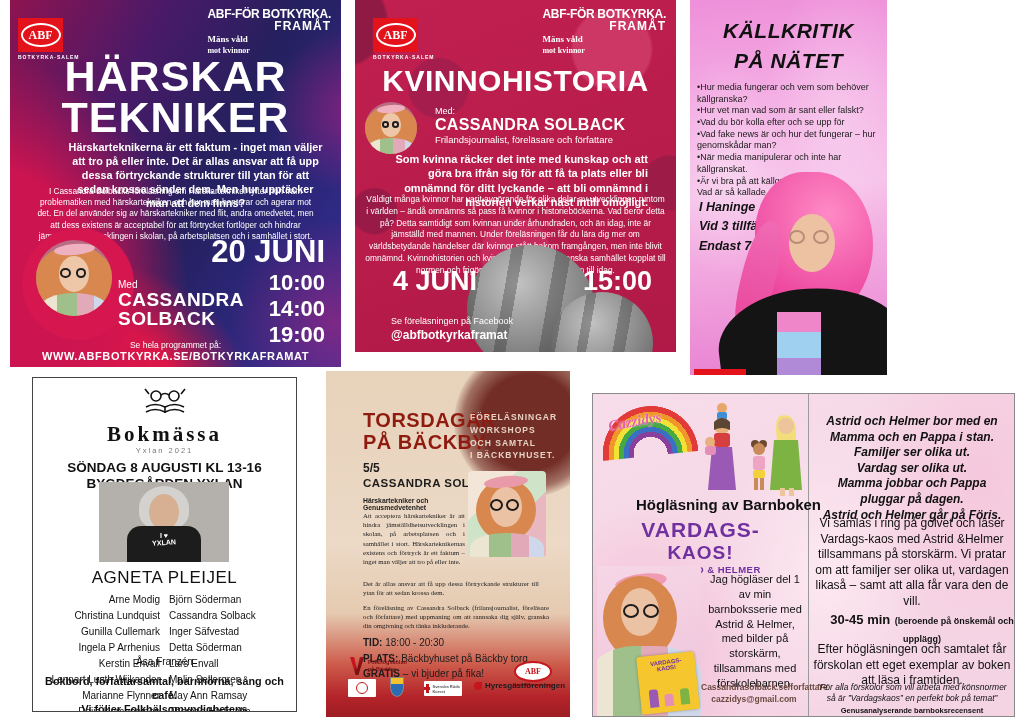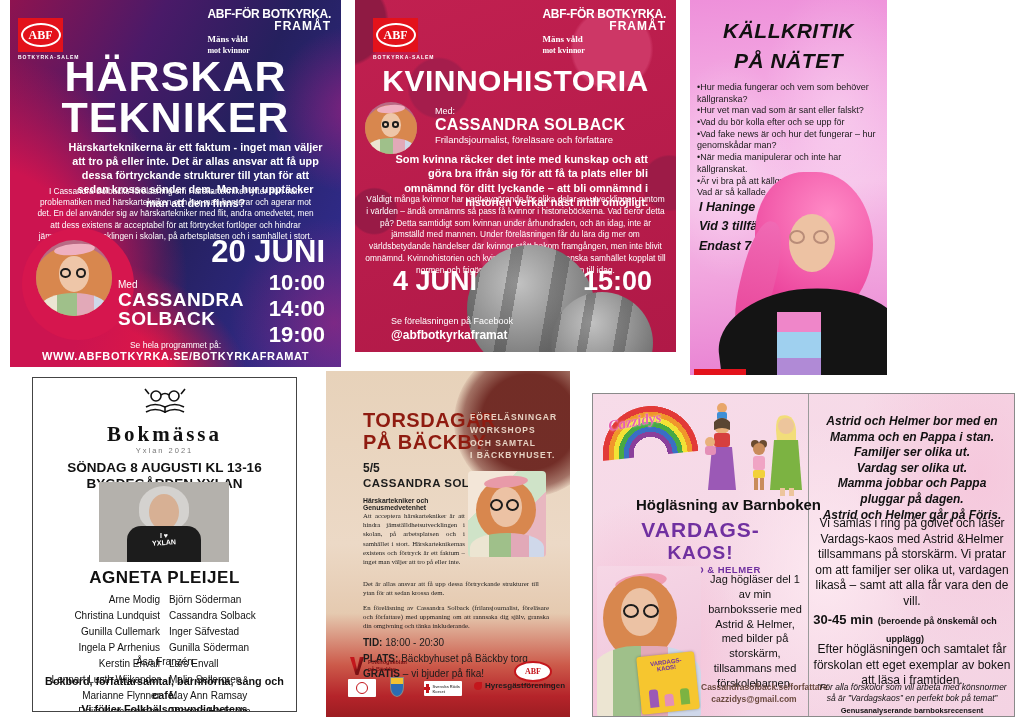--- a/index.html
+++ b/index.html
@@ -94,21 +94,21 @@
   #p4{left:32px;top:377px;width:265px;height:335px;background:#fff;border:1.5px solid #444;box-sizing:border-box;color:#111;}
   #p4 .bm-title{font-family:"Liberation Serif",serif;font-weight:bold;font-size:21px;letter-spacing:3px;text-align:center;}
   #p4 .bm-sub{font-size:7.5px;letter-spacing:2px;color:#777;text-align:center;}
   #p4 .dates{font-size:13.5px;font-weight:bold;text-align:center;line-height:1.2;}
   #p4 .photo{position:absolute;left:66px;top:104px;width:130px;height:80px;background:#b4b1ac;overflow:hidden;}
   #p4 .photo .hairG{position:absolute;left:40px;top:4px;width:50px;height:44px;background:#d4d2cf;border-radius:50% 50% 40% 40%;}
   #p4 .photo .faceG{position:absolute;left:50px;top:12px;width:30px;height:36px;background:#d7b094;border-radius:50%;}
   #p4 .photo .tee{position:absolute;left:28px;top:44px;width:74px;height:36px;background:#1c1c1c;border-radius:14px 14px 0 0;}
   #p4 .photo .tee .t1{color:#fff;font-size:7px;font-weight:bold;text-align:center;margin-top:6px;}
   #p4 .photo .tee .t2{color:#fff;font-size:7px;font-weight:bold;text-align:center;transform:rotate(-4deg);}
-  #p4 .headliner{font-size:17px;font-weight:bold;text-align:center;letter-spacing:.5px;}
+  #p4 .headliner{font-size:17px;font-weight:normal;text-align:center;letter-spacing:.5px;}
   #p4 .names{display:grid;grid-template-columns:1fr 1fr;column-gap:9px;font-size:10px;line-height:1.6;}
   #p4 .names .L{text-align:right;}
   #p4 .names .R{text-align:left;}
   #p4 .lastname{font-size:10px;text-align:center;}
   #p4 .footer{font-size:10.8px;font-weight:bold;text-align:center;line-height:1.3;}
 
   
   #p5{left:326px;top:371px;width:244px;height:346px;color:#1c1c1c;
       background:linear-gradient(180deg,#e7d2ba 0%,#ecd9c6 50%,#e5cab0 70%,#cc5a4a 85%,#b5242a 94%,#9c1d22 100%);}
   #p5 .circle5{position:absolute;left:128px;top:-24px;width:150px;height:150px;border-radius:50%;
@@ -331,21 +331,21 @@
     </div>
     <div class="abs headliner" style="left:0;right:0;top:190px;">AGNETA PLEIJEL</div>
     <div class="abs names" style="left:18px;right:18px;top:214px;">
       <span class="L">Arne Modig</span>
         <span class="R">Björn Söderman</span>
       <span class="L">Christina Lundquist</span>
         <span class="R">Cassandra Solback</span>
       <span class="L">Gunilla Cullemark</span>
         <span class="R">Inger Säfvestad</span>
       <span class="L">Ingela P Arrhenius</span>
-        <span class="R">Gunilla Söderman</span>
+        <span class="R">Detta Söderman</span>
       <span class="L">Kerstin Envall</span>
         <span class="R">Lars Envall</span>
       <span class="L">Lennart Lusth Wijkander</span>
         <span class="R">Malin Sellergren</span>
       <span class="L">Marianne Flynner</span>
         <span class="R">May Ann Ramsay</span>
       <span class="L">Raija Kemppainen</span>
         <span class="R">Thomas Hedmalm</span>
     </div>
     <div class="abs lastname" style="left:0;right:0;top:278px;">Åsa Franzén</div>
@@ -478,21 +478,21 @@
     </div>
 
     <div class="abs rintro" style="left:222px;width:194px;top:20px;">
       <div>Astrid och Helmer bor med en Mamma och en Pappa i stan.</div>
       <div>Familjer ser olika ut.</div>
       <div>Vardag ser olika ut.</div>
       <div>Mamma jobbar och Pappa pluggar på dagen.</div>
       <div>Astrid och Helmer går på Föris.</div>
     </div>
     <div class="abs rbody" style="left:220px;width:198px;top:122px;">Vi samlas i ring på golvet och läser Vardags-kaos med Astrid &amp;Helmer tillsammans på storskärm. Vi pratar om att familjer ser olika ut, vardagen likaså – samt att alla får vara den de vill.</div>
-    <div class="abs rdur" style="left:213px;width:198px;top:216px;text-align:center;">
+    <div class="abs rdur" style="left:230px;width:198px;top:216px;text-align:center;">
       <b>30-45 min</b>
       <span>(beroende på önskemål och upplägg)</span>
     </div>
     <div class="abs rbody" style="left:220px;width:198px;top:248px;">Efter högläsningen och samtalet får förskolan ett eget exemplar av boken att läsa i framtiden.</div>
     <div class="abs rquote" style="left:224px;width:190px;top:288px;">”För alla förskolor som vill arbeta med könsnormer så är ”Vardagskaos” en perfekt bok på temat”</div>
     <div class="abs rby" style="left:224px;width:190px;top:312px;">Genusanalyserande barnboksrecensent</div>
   </div>
 
 </div>
 

